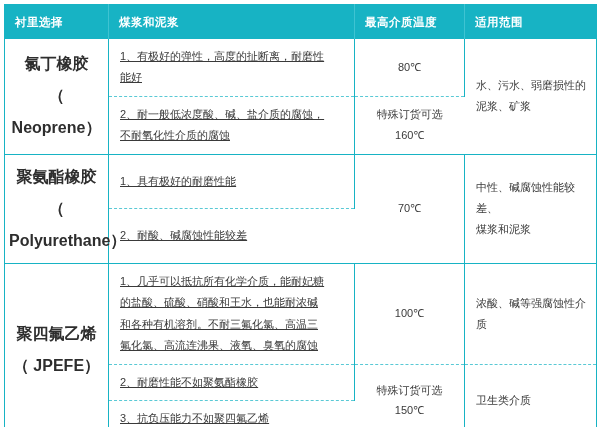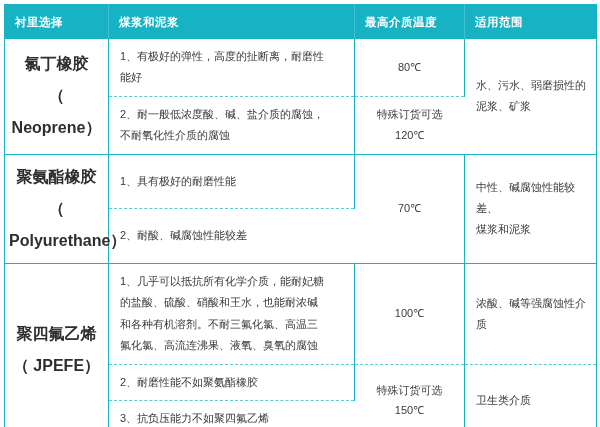--- a/index.html
+++ b/index.html
@@ -74,20 +74,21 @@
   td.range {
     text-align: left;
     line-height: 1.9;
     padding-left: 11px;
   }
   td.perf {
     text-align: left;
     line-height: 1.95;
     padding-left: 11px;
     padding-right: 8px;
+    text-decoration: underline;
   }
   .ln { display: block; }
 </style>
 </head>
 <body>
 
 <div class="table-wrap">
   <table class="spec">
     <colgroup>
       <col class="c1">
@@ -122,21 +123,21 @@
           <span class="ln">泥浆、矿浆</span>
         </td>
       </tr>
       <tr>
         <td class="perf">
           <span class="ln">2、耐一般低浓度酸、碱、盐介质的腐蚀，</span>
           <span class="ln">不耐氧化性介质的腐蚀</span>
         </td>
         <td class="temp">
           <span class="ln">特殊订货可选</span>
-          <span class="ln">120℃</span>
+          <span class="ln">160℃</span>
         </td>
       </tr>
 
       <tr>
         <td class="name" rowspan="2">
           <span class="ln">聚氨酯橡胶</span>
           <span class="ln">（ Polyurethane）</span>
         </td>
         <td class="perf dashed-bottom">
           <span class="ln">1、具有极好的耐磨性能</span>

